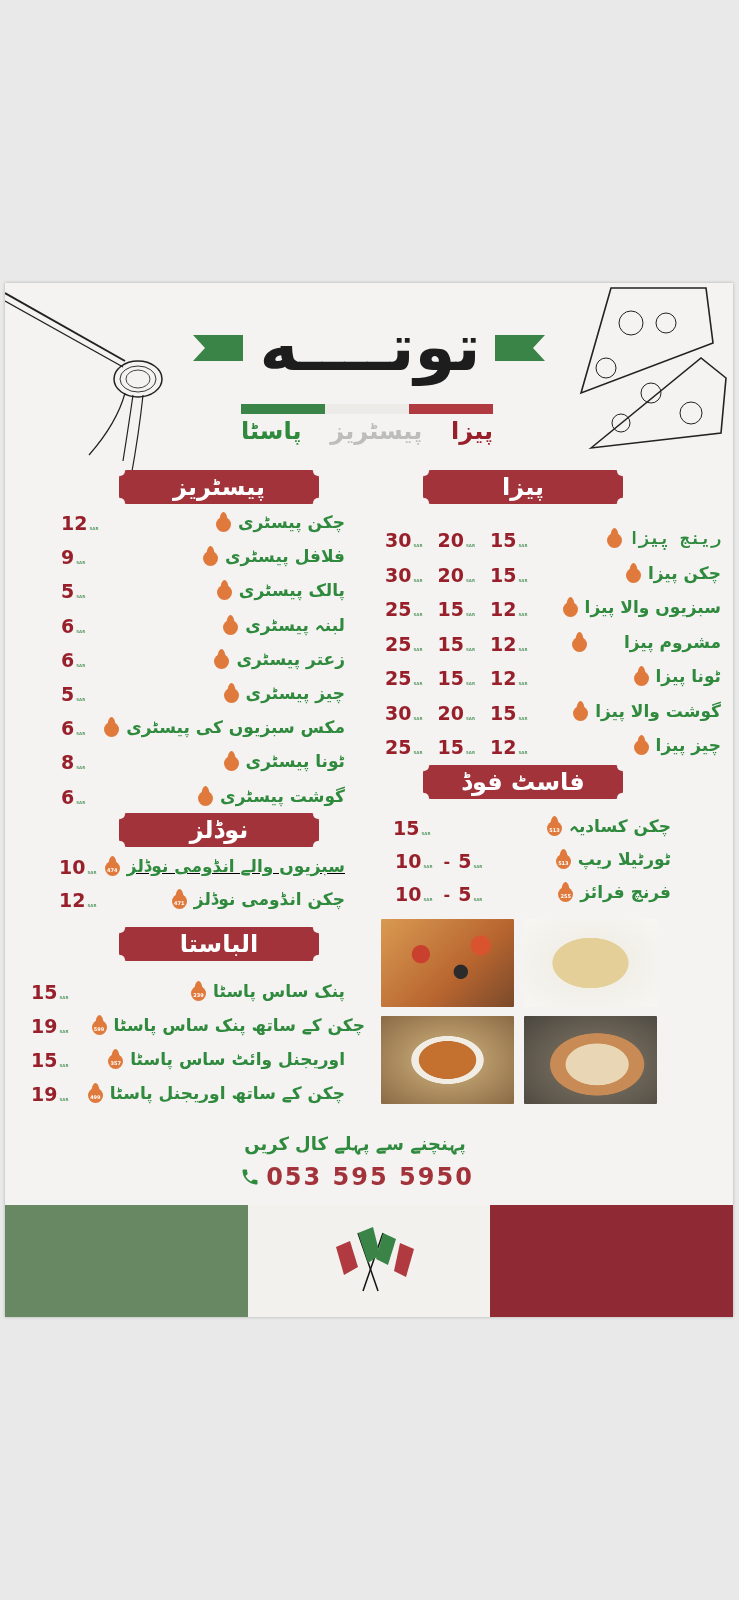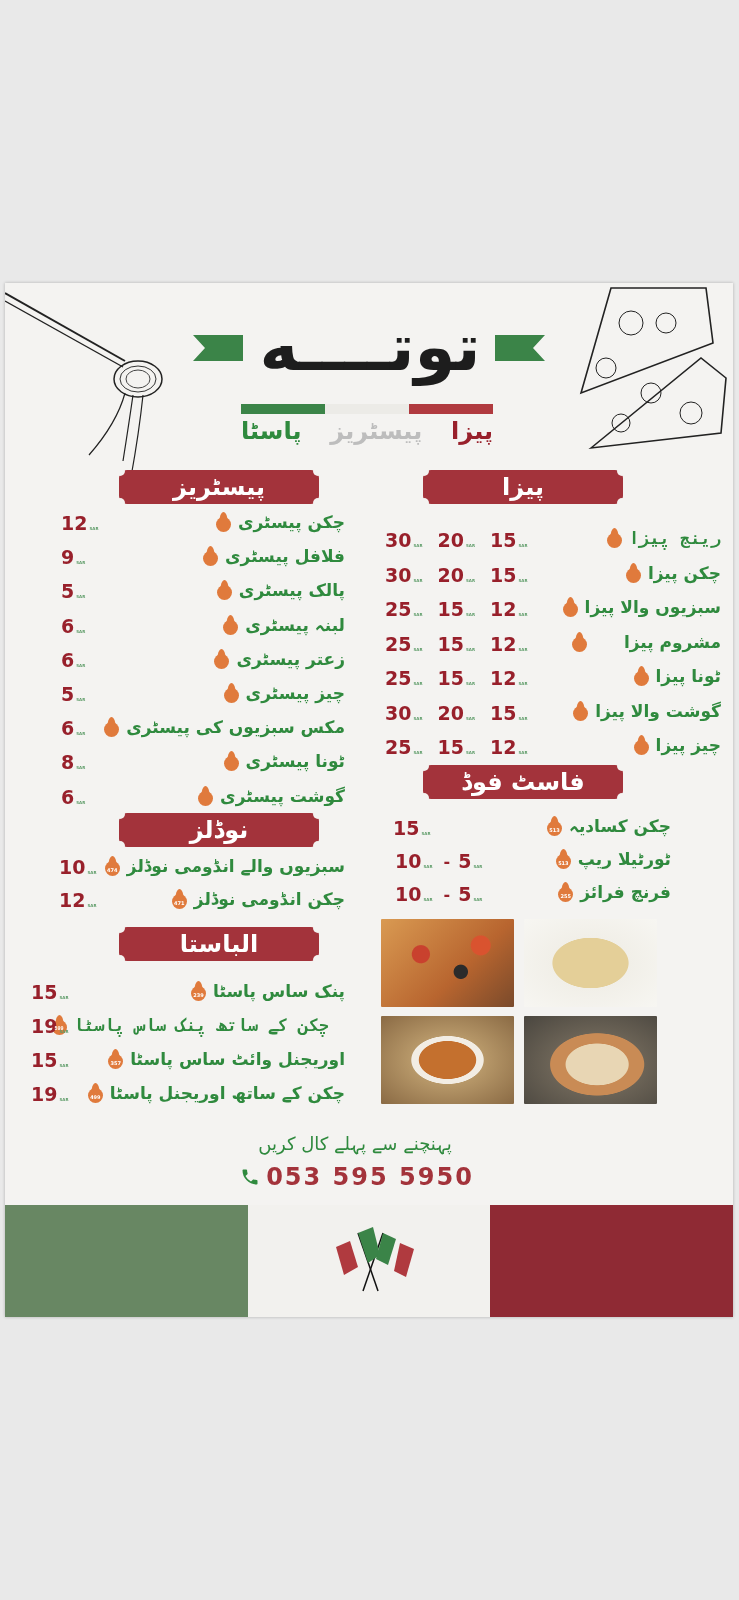--- a/index.html
+++ b/index.html
@@ -30,21 +30,21 @@
   .flame::before{content:"";position:absolute;left:1px;bottom:0;width:15px;height:15px;border-radius:50%;background:#e07a3c}
   .flame::after{content:"";position:absolute;left:4px;top:0;width:9px;height:12px;background:#e07a3c;border-radius:50% 50% 0 0 / 100% 100% 0 0}
   .flame span{position:absolute;left:0;bottom:3px;width:17px;text-align:center;font-size:5px;color:#fff;z-index:2;font-weight:bold}
   .price{color:#98202b;font-weight:bold;font-size:19px;display:inline-flex;align-items:flex-end;white-space:nowrap}
   .price small{font-size:4px;color:#5e9c69;margin:0 3px 3px 2px}
   .prices{position:absolute;display:flex;gap:12px;align-items:center}
   .dash{color:#98202b;font-weight:bold;font-size:16px;margin:0 4px}
   
   .photo{position:absolute;width:133px;height:88px;border-radius:1px}
   
-  .call{left:230px;top:850px;width:240px;text-align:center;color:#2f8a3e;font-weight:normal;font-size:18px;direction:rtl}
+  .call{left:230px;top:850px;width:240px;text-align:center;color:#2f8a3e;font-weight:bold;font-size:18px;direction:rtl}
   .phone{left:232px;top:880px;width:240px;display:flex;align-items:center;justify-content:center;gap:6px}
   .phone .num{color:#a3333b;font-weight:bold;font-size:24px;letter-spacing:2px}
   
   .footer{left:0;top:922px;width:728px;height:112px;display:flex}
   .footer div{flex:1;position:relative}
 </style>
 </head>
 <body>
 
 <div class="page">
@@ -425,21 +425,21 @@
         <span></span>
       </span>
       <span class="name">گوشت پیسٹری</span>
     </div>
     <div class="prices" style="left: 56px; top: 502.6px;">
       <span class="price">
         <span>6</span>
         <small>SAR</small>
       </span>
     </div>
-    <div class="row" style="right: 388px; top: 568px;">
+    <div class="row" style="right: 388px; top: 568px; text-decoration: underline;">
       <span class="flame">
         <span>474</span>
       </span>
       <span class="name">سبزیوں والے انڈومی نوڈلز</span>
     </div>
     <div class="prices" style="left: 54px; top: 573px;">
       <span class="price">
         <span>10</span>
         <small>SAR</small>
       </span>
@@ -461,21 +461,21 @@
         <span>239</span>
       </span>
       <span class="name">پنک ساس پاسٹا</span>
     </div>
     <div class="prices" style="left: 26px; top: 698px;">
       <span class="price">
         <span>15</span>
         <small>SAR</small>
       </span>
     </div>
-    <div class="row" style="right: 404px; top: 727px; font-family: Liberation Mono, monospace;">
+    <div class="row" style="right: 368px; top: 727px;">
       <span class="flame">
         <span>599</span>
       </span>
       <span class="name">چکن کے ساتھ پنک ساس پاسٹا</span>
     </div>
     <div class="prices" style="left: 26px; top: 732px;">
       <span class="price">
         <span>19</span>
         <small>SAR</small>
       </span>

